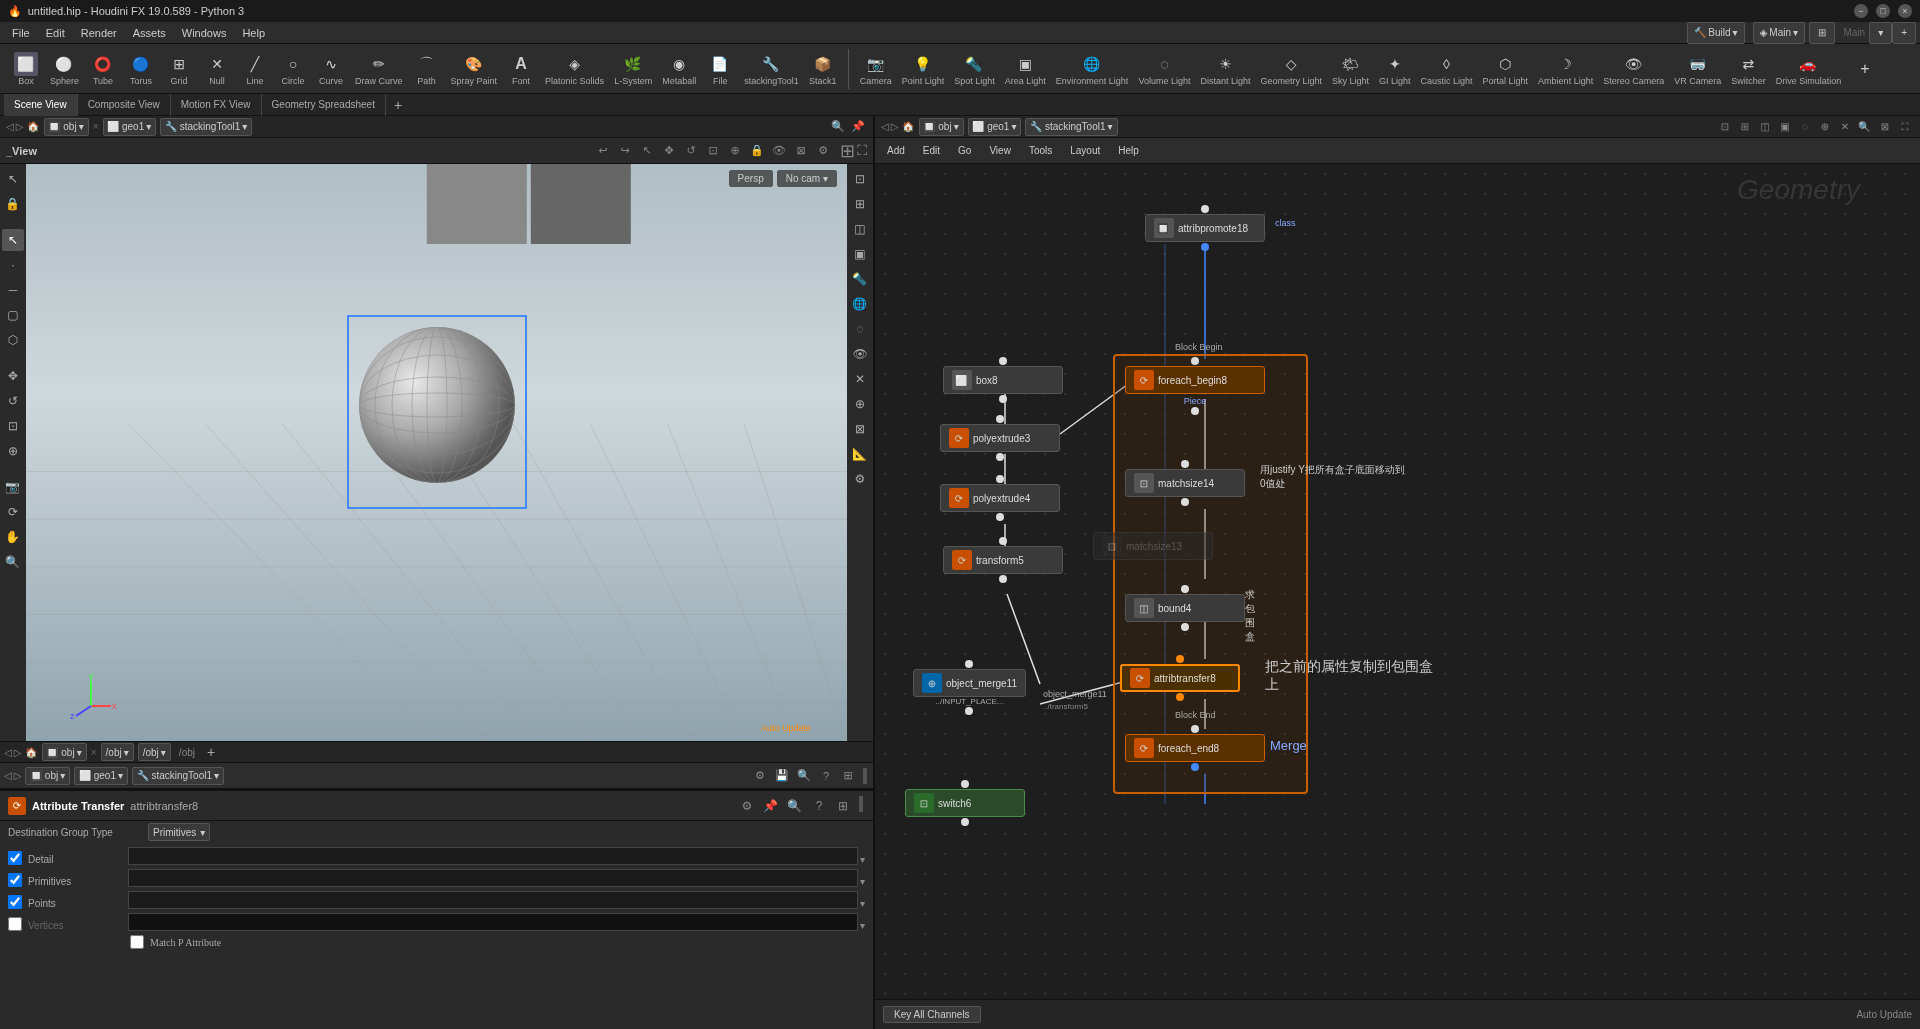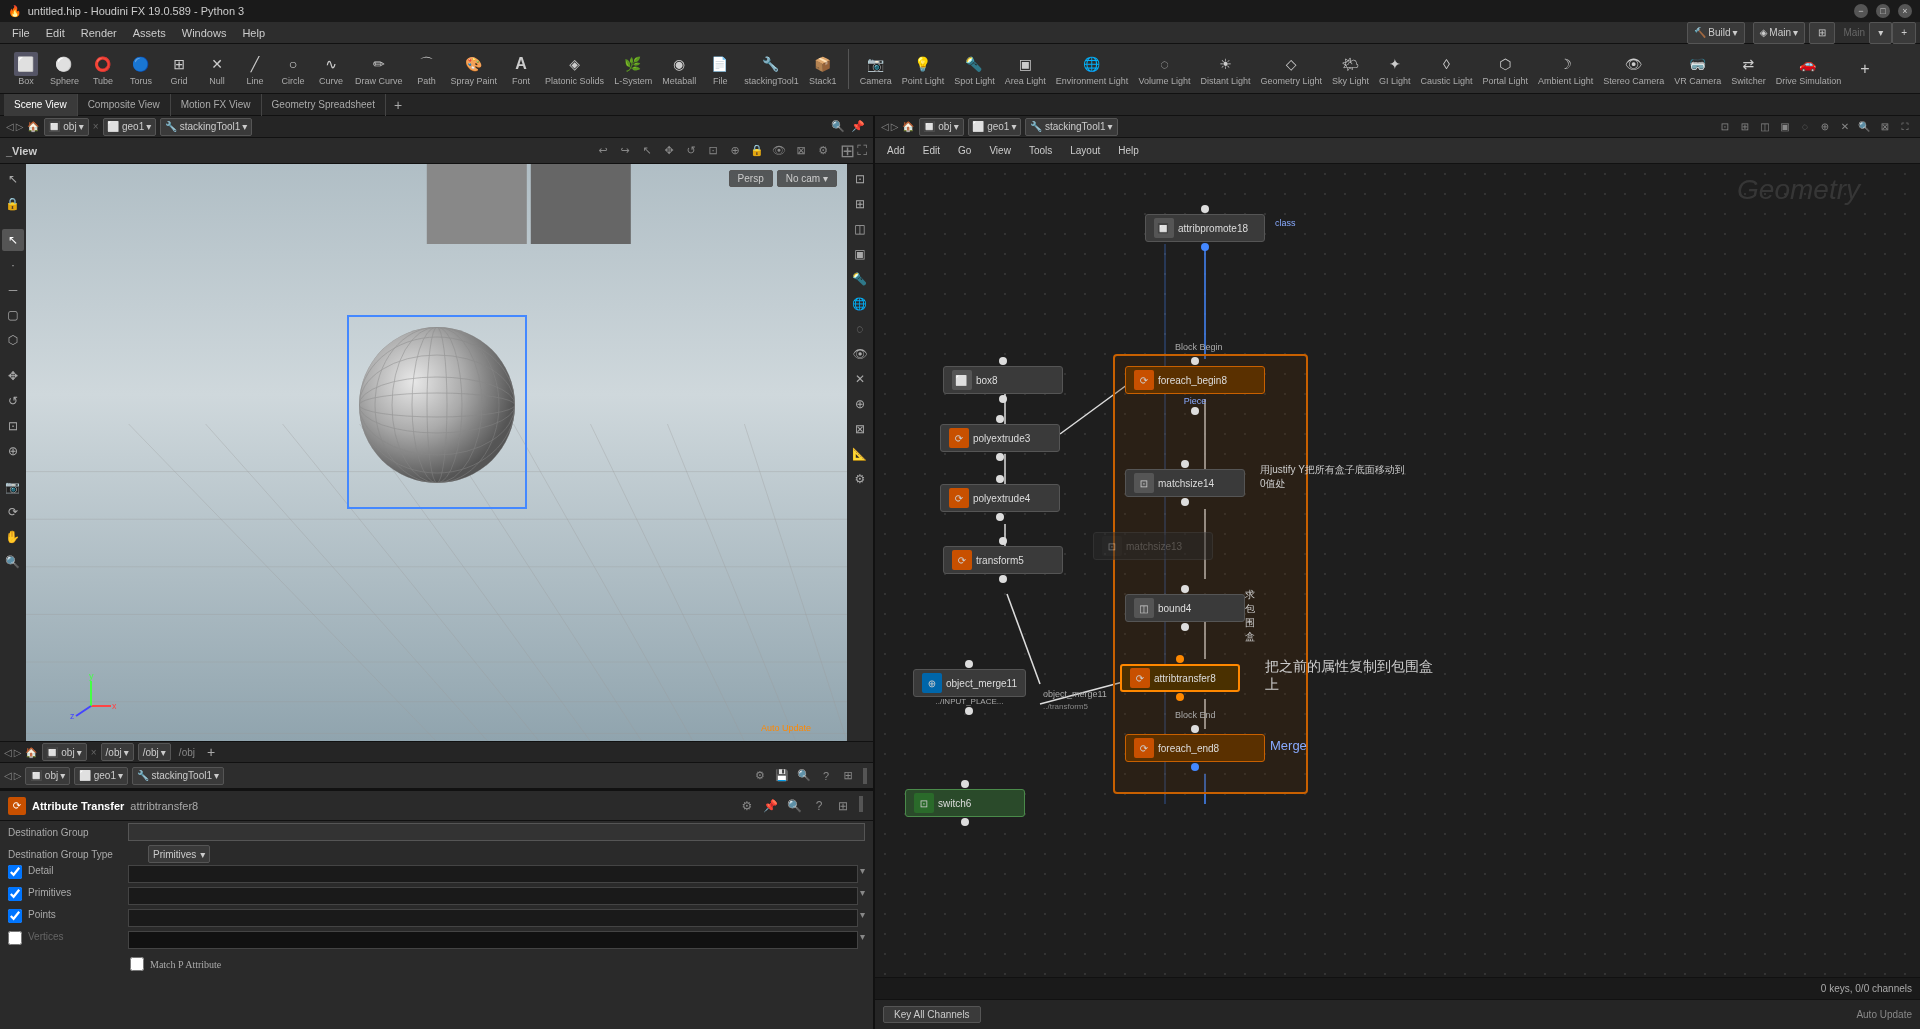--- a/index.html
+++ b/index.html
@@ -50,21 +50,21 @@
     #params-panel { height: 240px; background: #2a2a2a; border-top: 2px solid #111; display: flex; flex-direction: column; }
     .param-row { display: flex; align-items: center; height: 22px; padding: 0 8px; }
     .param-label { width: 140px; font-size: 10px; color: #aaa; }
     .param-input { width: 100%; height: 18px; background: #333; border: 1px solid #555; color: #ccc; font-size: 10px; padding: 0 4px; }
     .param-dropdown { display: flex; align-items: center; height: 18px; background: #3a3a3a; border: 1px solid #555; border-radius: 2px; padding: 0 4px; font-size: 10px; color: #ccc; cursor: pointer; gap: 4px; }
     
     .params-tabs { display: flex; gap: 2px; padding: 4px 8px; }
     .params-tab { padding: 2px 10px; background: #333; border: 1px solid #555; border-radius: 2px; font-size: 10px; color: #ccc; cursor: pointer; }
     .params-tab.active { background: #4a4a4a; color: #fff; }
 
-    .param-attr-row { display: flex; align-items: flex-start; height: 22px; padding: 0 8px; }
+    .param-attr-row { display: flex; align-items: flex-end; height: 22px; padding: 0 8px; }
     .param-checkbox { width: 14px; height: 14px; margin-right: 6px; }
     .param-attr-name { width: 100px; font-size: 10px; color: #aaa; }
     .param-attr-input { flex: 1; height: 18px; background: #1a1a1a; border: 1px solid #444; color: #ccc; font-size: 10px; padding: 0 4px; }
     .param-arrow { margin-left: 2px; font-size: 10px; color: #888; }
 
     .param-check-row { display: flex; align-items: center; height: 22px; padding: 0 8px 0 130px; gap: 6px; }
 
     
     #right-panel { flex: 1; display: flex; flex-direction: column; }
     .rp-btn { padding: 2px 8px; font-size: 10px; color: #ccc; cursor: pointer; }
@@ -569,24 +569,20 @@
         <div class="attr-icons">
           <div class="attr-icon-btn">⚙</div>
           <div class="attr-icon-btn">📌</div>
           <div class="attr-icon-btn">🔍</div>
           <div class="attr-icon-btn">?</div>
           <div class="attr-icon-btn">⊞</div>
           <div style="width:4px;height:16px;background:#555;cursor:col-resize;margin:0 2px"></div>
         </div>
       </div>
 
-      <div class="param-row">
-        <span class="param-label">Destination Group</span>
-        <input class="param-input" value="" style="">
-      </div>
 
       <div class="param-row">
         <span class="param-label">Destination Group Type</span>
         <div class="param-dropdown">
           <span>Primitives</span>
           <span>▾</span>
         </div>
       </div>
 
 
@@ -827,23 +823,20 @@
         <div class="node-body" style="background:#2a4a2a;border-color:#4a8a4a;">
           <div class="node-icon" style="background:#2a6a2a;">⊡</div>
           <span class="node-label">switch6</span>
         </div>
         <div class="node-connector white-dot"></div>
       </div>
 
     </div>
 
     <div style="display:flex;flex-direction:column;">
-      <div id="rp-status">
-        <span>0 keys, 0/0 channels</span>
-      </div>
       <div id="rp-bottom">
         <div class="rp-bottom-btn">Key All Channels</div>
         <div style="flex:1"></div>
         <span style="font-size:10px;color:#888;">Auto Update</span>
       </div>
     </div>
   </div>
 </div>
 
 </body></html>

